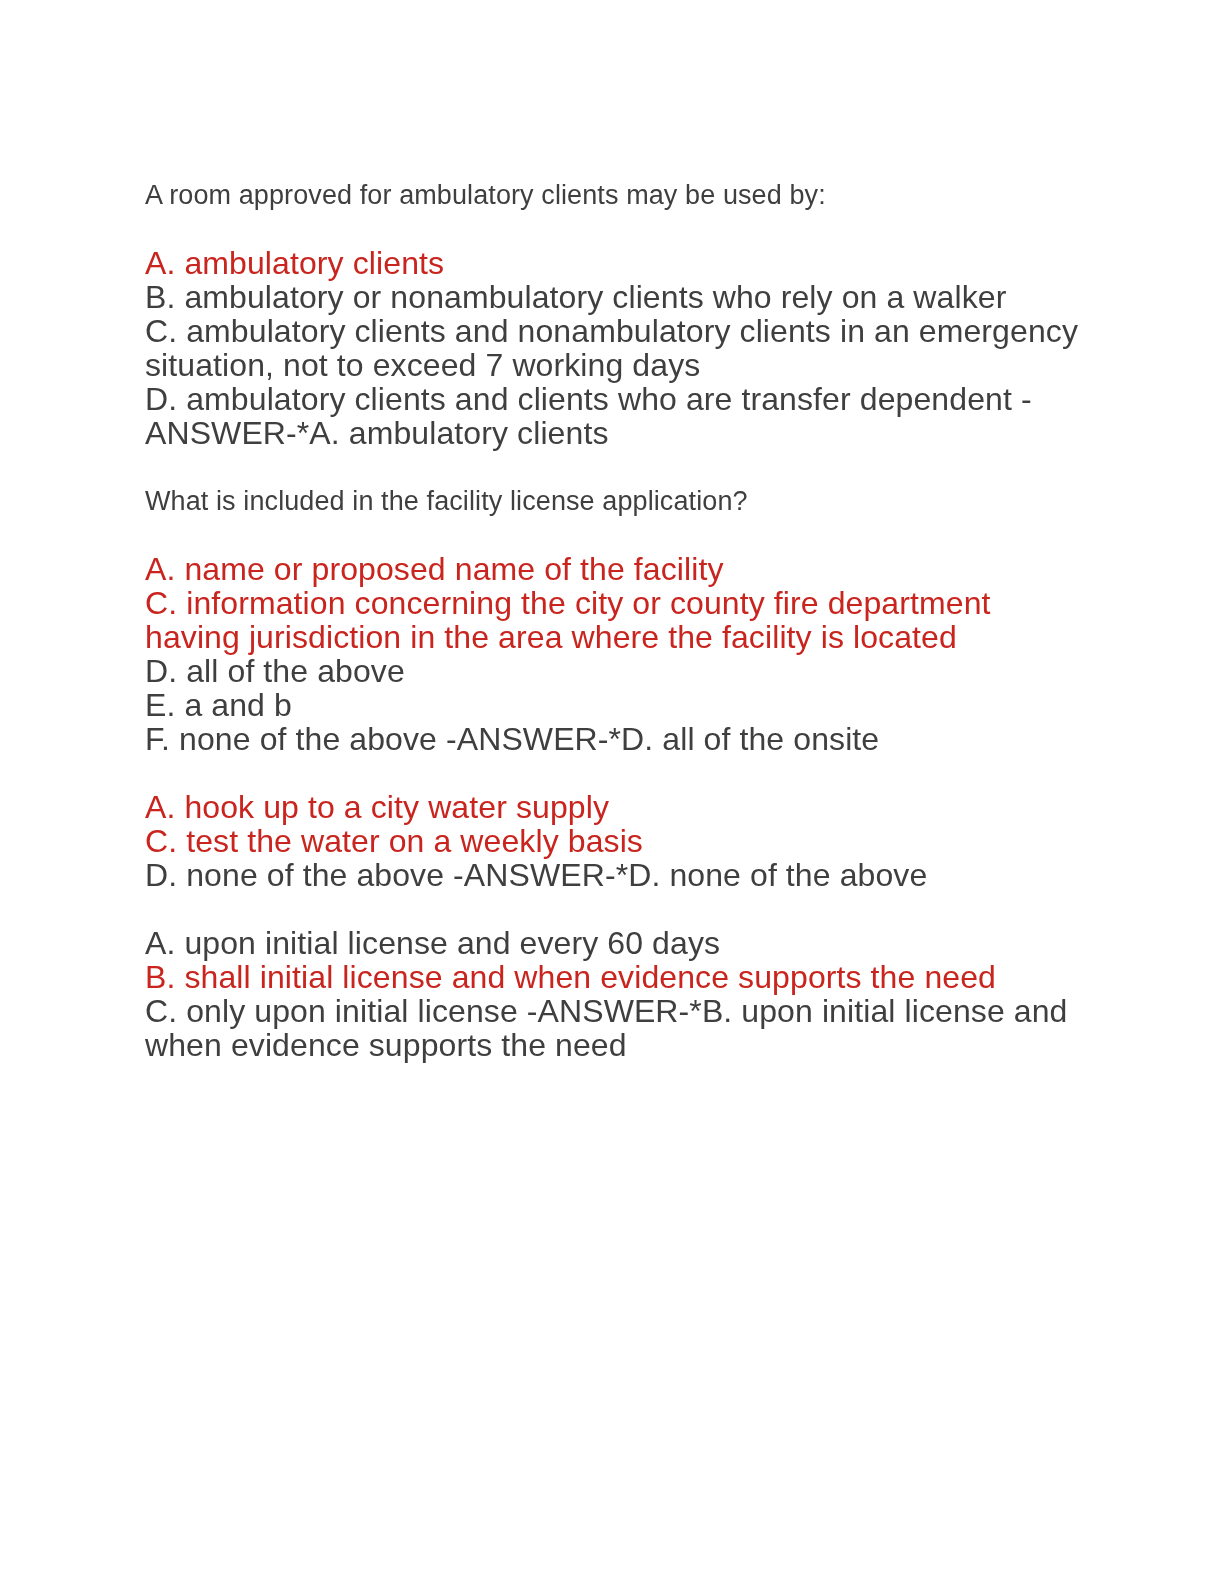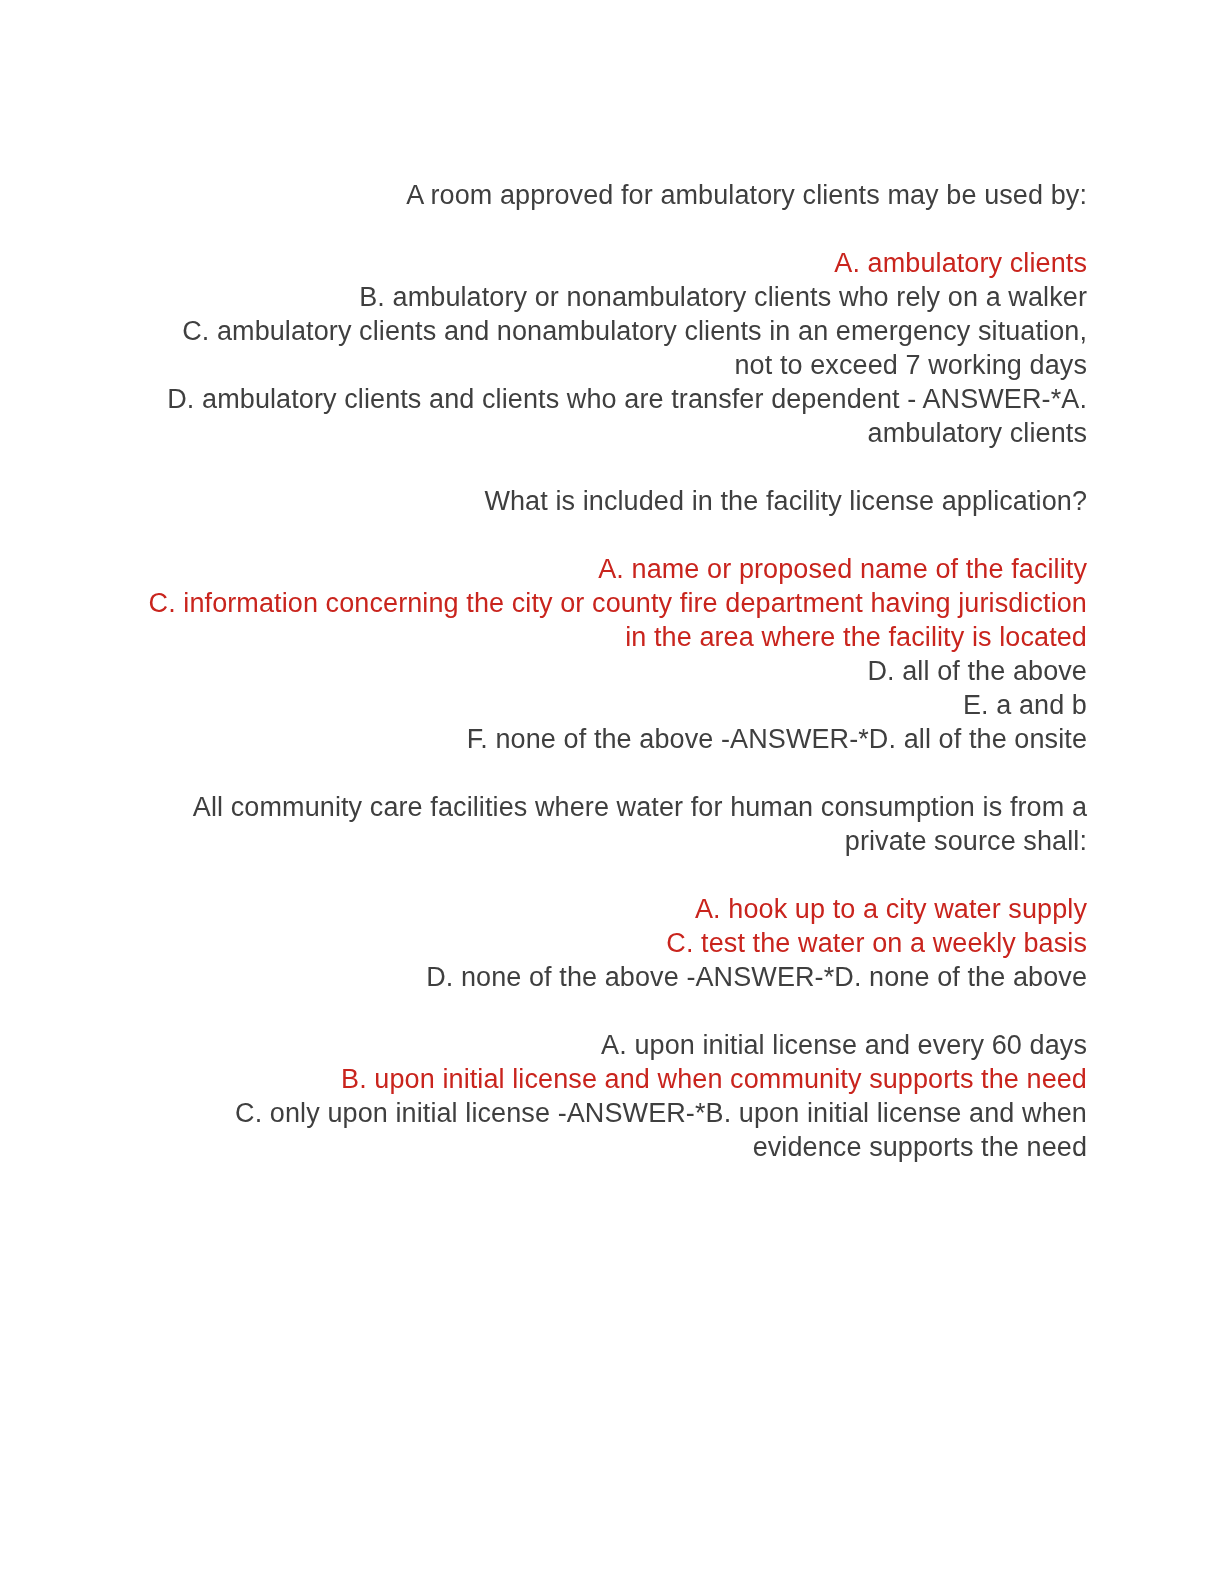--- a/index.html
+++ b/index.html
@@ -19,27 +19,26 @@
     left: 145px;
     top: 178px;
     width: 942px;
   }
   .para {
     font-size: 27px;
     line-height: 34px;
     color: var(--text-color, #3f3f3f);
     margin: 0 0 34px 0;
     letter-spacing: 0.1px;
-    text-align: right;
   }
   .question-text {
     color: var(--text-color, #3f3f3f);
   }
   .option {
-    font-size: 27px;
+    font-size: 32px;
     line-height: 34px;
     color: var(--text-color, #3f3f3f);
   }
   .option.red {
     color: var(--red-color, #c9241d);
   }
 </style>
 </head>
 <body style="background: rgb(255, 255, 255);">
 
@@ -53,25 +52,24 @@
         <div class="option">D. ambulatory clients and clients who are transfer dependent - ANSWER-*A. ambulatory clients</div>
       </div>
       <div class="para question-text">What is included in the facility license application?</div>
       <div class="para options-group">
         <div class="option red">A. name or proposed name of the facility</div>
         <div class="option red">C. information concerning the city or county fire department having jurisdiction in the area where the facility is located</div>
         <div class="option">D. all of the above</div>
         <div class="option">E. a and b</div>
         <div class="option">F. none of the above -ANSWER-*D. all of the onsite</div>
       </div>
-      <div class="para question-text">All community care facilities where water for human consumption is from a private source shall:</div>
       <div class="para options-group">
         <div class="option red">A. hook up to a city water supply</div>
         <div class="option red">C. test the water on a weekly basis</div>
         <div class="option">D. none of the above -ANSWER-*D. none of the above</div>
       </div>
       <div class="para options-group">
         <div class="option">A. upon initial license and every 60 days</div>
-        <div class="option red">B. upon initial license and when community supports the need</div>
+        <div class="option red">B. shall initial license and when evidence supports the need</div>
         <div class="option">C. only upon initial license -ANSWER-*B. upon initial license and when evidence supports the need</div>
       </div>
     </div>
 </div>
 
 </body></html>

